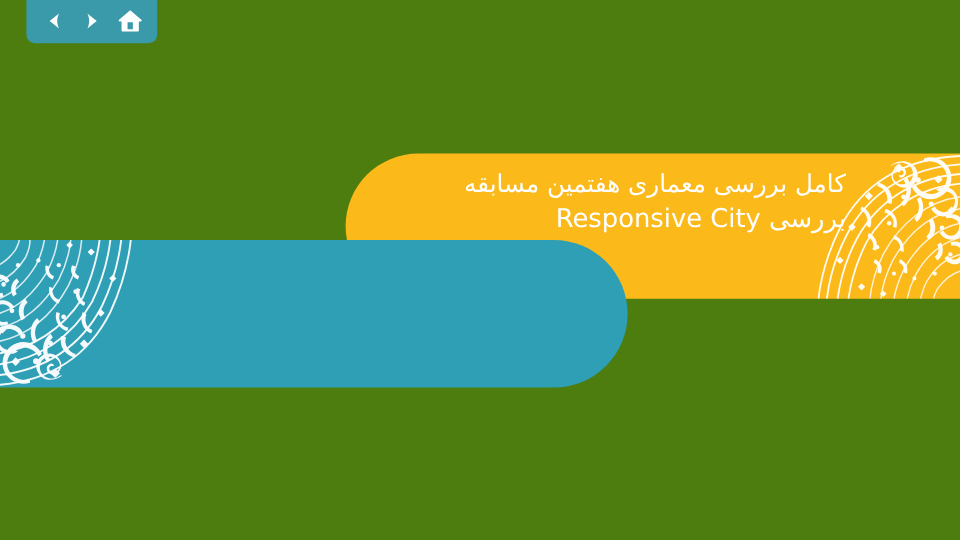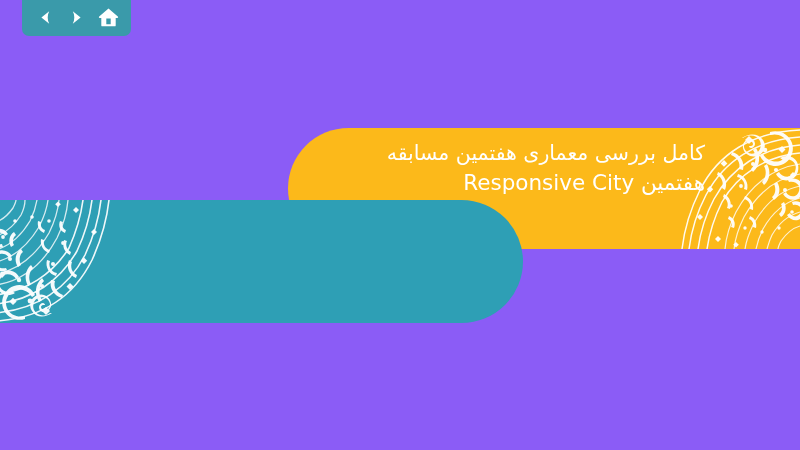--- a/index.html
+++ b/index.html
@@ -8,21 +8,21 @@
     background: #ffffff;
   }
   body {
     font-family: "DejaVu Sans", sans-serif;
   }
   #slide {
     position: relative;
     width: 800px;
     height: 450px;
     overflow: hidden;
-    background: #8b5cf6;
+    background: #4d7c0f;
   }
 
   
   #navbar {
     position: absolute;
     left: 22px;
     top: -8px;
     width: 109px;
     height: 44px;
     background: #3a9aaa;
@@ -216,21 +216,21 @@
           <path d="M160 73 C147 77 135 87 126 102 C122 110 120 117 119 123"></path>
           <path d="M160 87 C151 90 142 97 135 108 C132 114 131 119 131 123"></path>
           <path d="M160 101 C154 103 148 108 143 115 C141 119 140 121 140 123"></path>
         </g>
       </g>
     </svg>
   </div>
 
   <div id="title-block">
     <span class="title-line l1">کامل بررسی معماری هفتمین مسابقه</span>
-    <span class="title-line l3">هفتمین Responsive City</span>
+    <span class="title-line l3">بررسی Responsive City</span>
   </div>
 
   <div id="navbar">
     <div class="navbtn">
       <svg width="19" height="19" viewBox="0 0 19 19">
         <path d="M13.2 3.2 L5.4 9.5 L13.2 15.8 C12.2 13.8 11.7 11.7 11.7 9.5 C11.7 7.3 12.2 5.2 13.2 3.2 Z" fill="#ffffff"></path>
       </svg>
     </div>
     <div class="navbtn">
       <svg width="19" height="19" viewBox="0 0 19 19">

